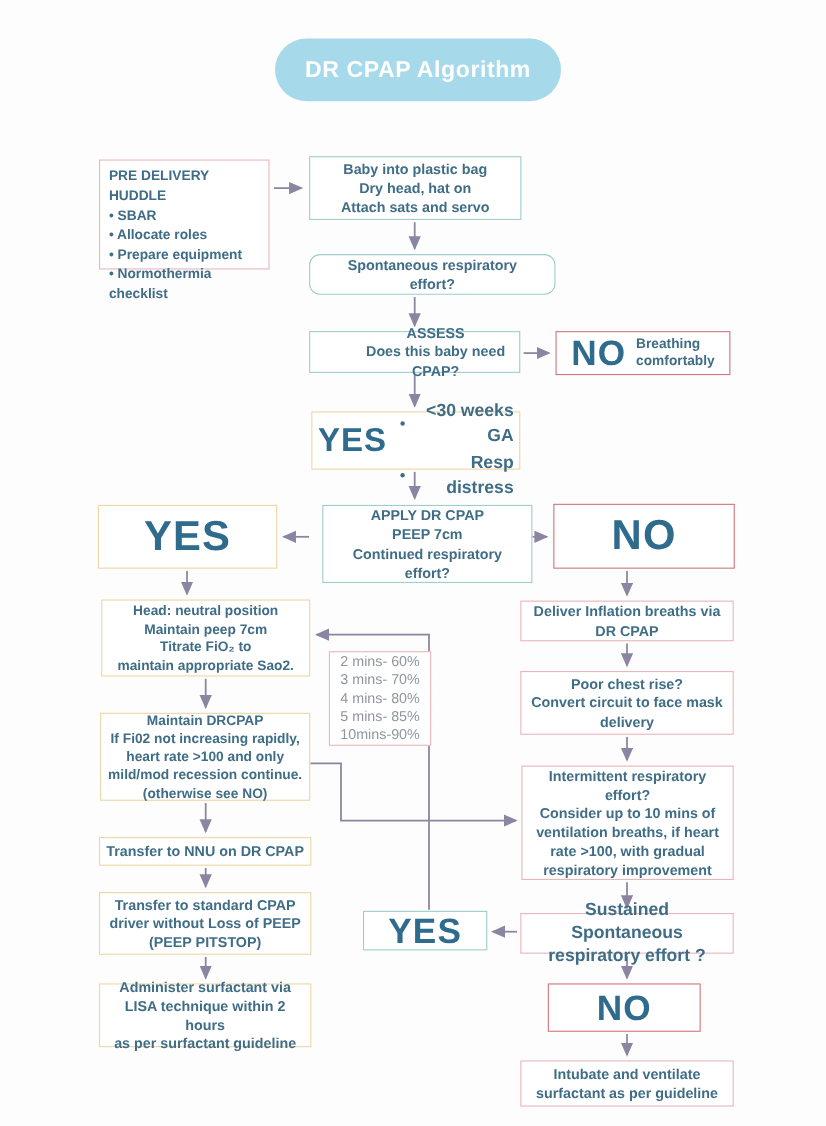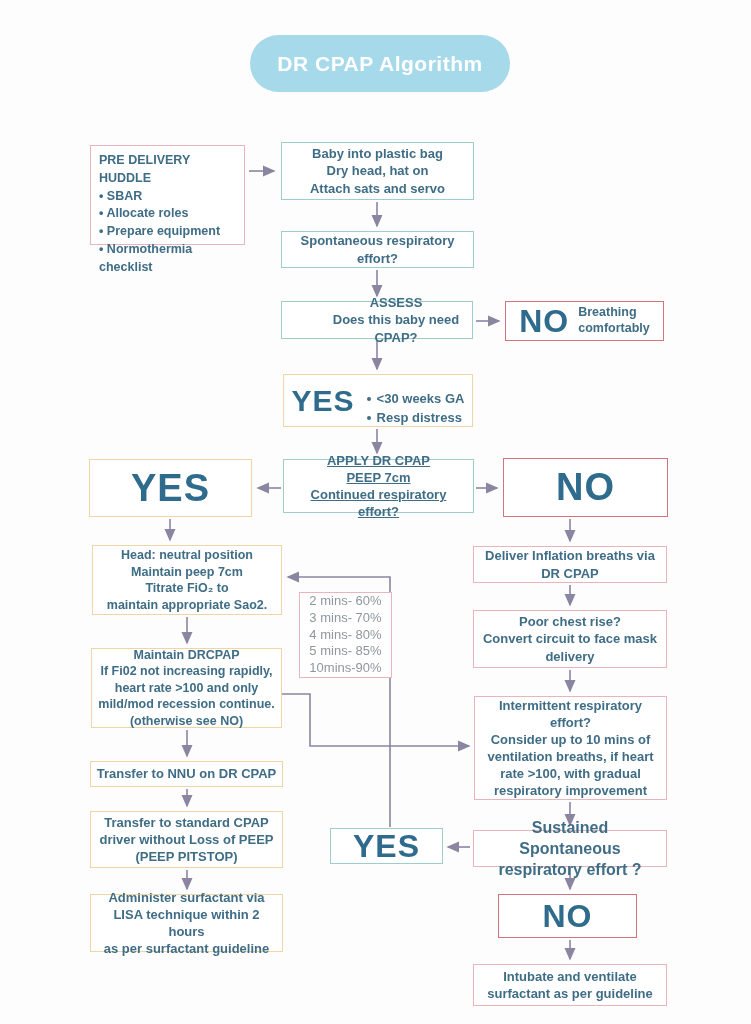--- a/index.html
+++ b/index.html
@@ -21,31 +21,31 @@
   .txt{white-space:pre-line;}
   .big{color:#2e6b8c;font-weight:bold;letter-spacing:1px;}
   .title-pill{
     position:absolute;left:250px;top:35px;width:260px;height:57px;border-radius:29px;
     background:#a6d9e9;display:flex;align-items:center;justify-content:center;
     color:#ffffff;font-weight:bold;font-size:21px;letter-spacing:.5px;z-index:2;
   }
   
   .n-pre{left:90px;top:145px;width:155px;height:100px;align-items:flex-start;justify-content:center;text-align:left;font-size:12.5px;line-height:1.42;padding:6px 8px;}
   .n-baby{left:281px;top:142px;width:193px;height:58px;}
-  .n-spont{left:281px;top:231px;width:193px;height:37px;}
+  .n-spont{left:281px;top:231px;width:224px;height:37px;border-radius:10px;}
   .n-assess{left:281px;top:301px;width:192px;height:38px;padding-left:43px;}
   .n-nobreath{left:505px;top:301px;width:159px;height:40px;gap:9px;}
   .n-nobreath .big{font-size:32px;}
   .n-nobreath .side{font-size:12.5px;text-align:left;line-height:1.25;}
   .n-yescrit{left:283px;top:374px;width:190px;height:53px;gap:12px;}
   .n-yescrit .big{font-size:30px;}
-  .n-yescrit .crit{text-align:right;font-size:13px;line-height:1.45;margin-top:16px;}
+  .n-yescrit .crit{text-align:right;font-size:16px;line-height:1.45;margin-top:16px;}
   .crit-item{display:flex;align-items:center;gap:6px;}
   .dot{width:4px;height:4px;border-radius:50%;background:#3f6d86;flex:0 0 auto;}
-  .n-apply{left:283px;top:459px;width:191px;height:54px;text-decoration:underline;}
+  .n-apply{left:293px;top:459px;width:191px;height:71px;}
   .n-yesleft{left:89px;top:459px;width:163px;height:58px;}
   .n-yesleft .big{font-size:38px;}
   .n-noright{left:503px;top:458px;width:165px;height:59px;}
   .n-noright .big{font-size:38px;}
   .n-head{left:92px;top:545px;width:190px;height:70px;font-size:12.5px;}
   .n-sats{left:299px;top:592px;width:93px;height:86px;color:#8d979c;font-weight:500;font-size:13px;line-height:1.3;text-align:left;}
   .n-deliver{left:473px;top:546px;width:194px;height:37px;}
   .n-poor{left:473px;top:610px;width:194px;height:58px;}
   .n-maintain{left:91px;top:648px;width:191px;height:80px;font-size:12.5px;}
   .n-inter{left:474px;top:696px;width:193px;height:104px;}

